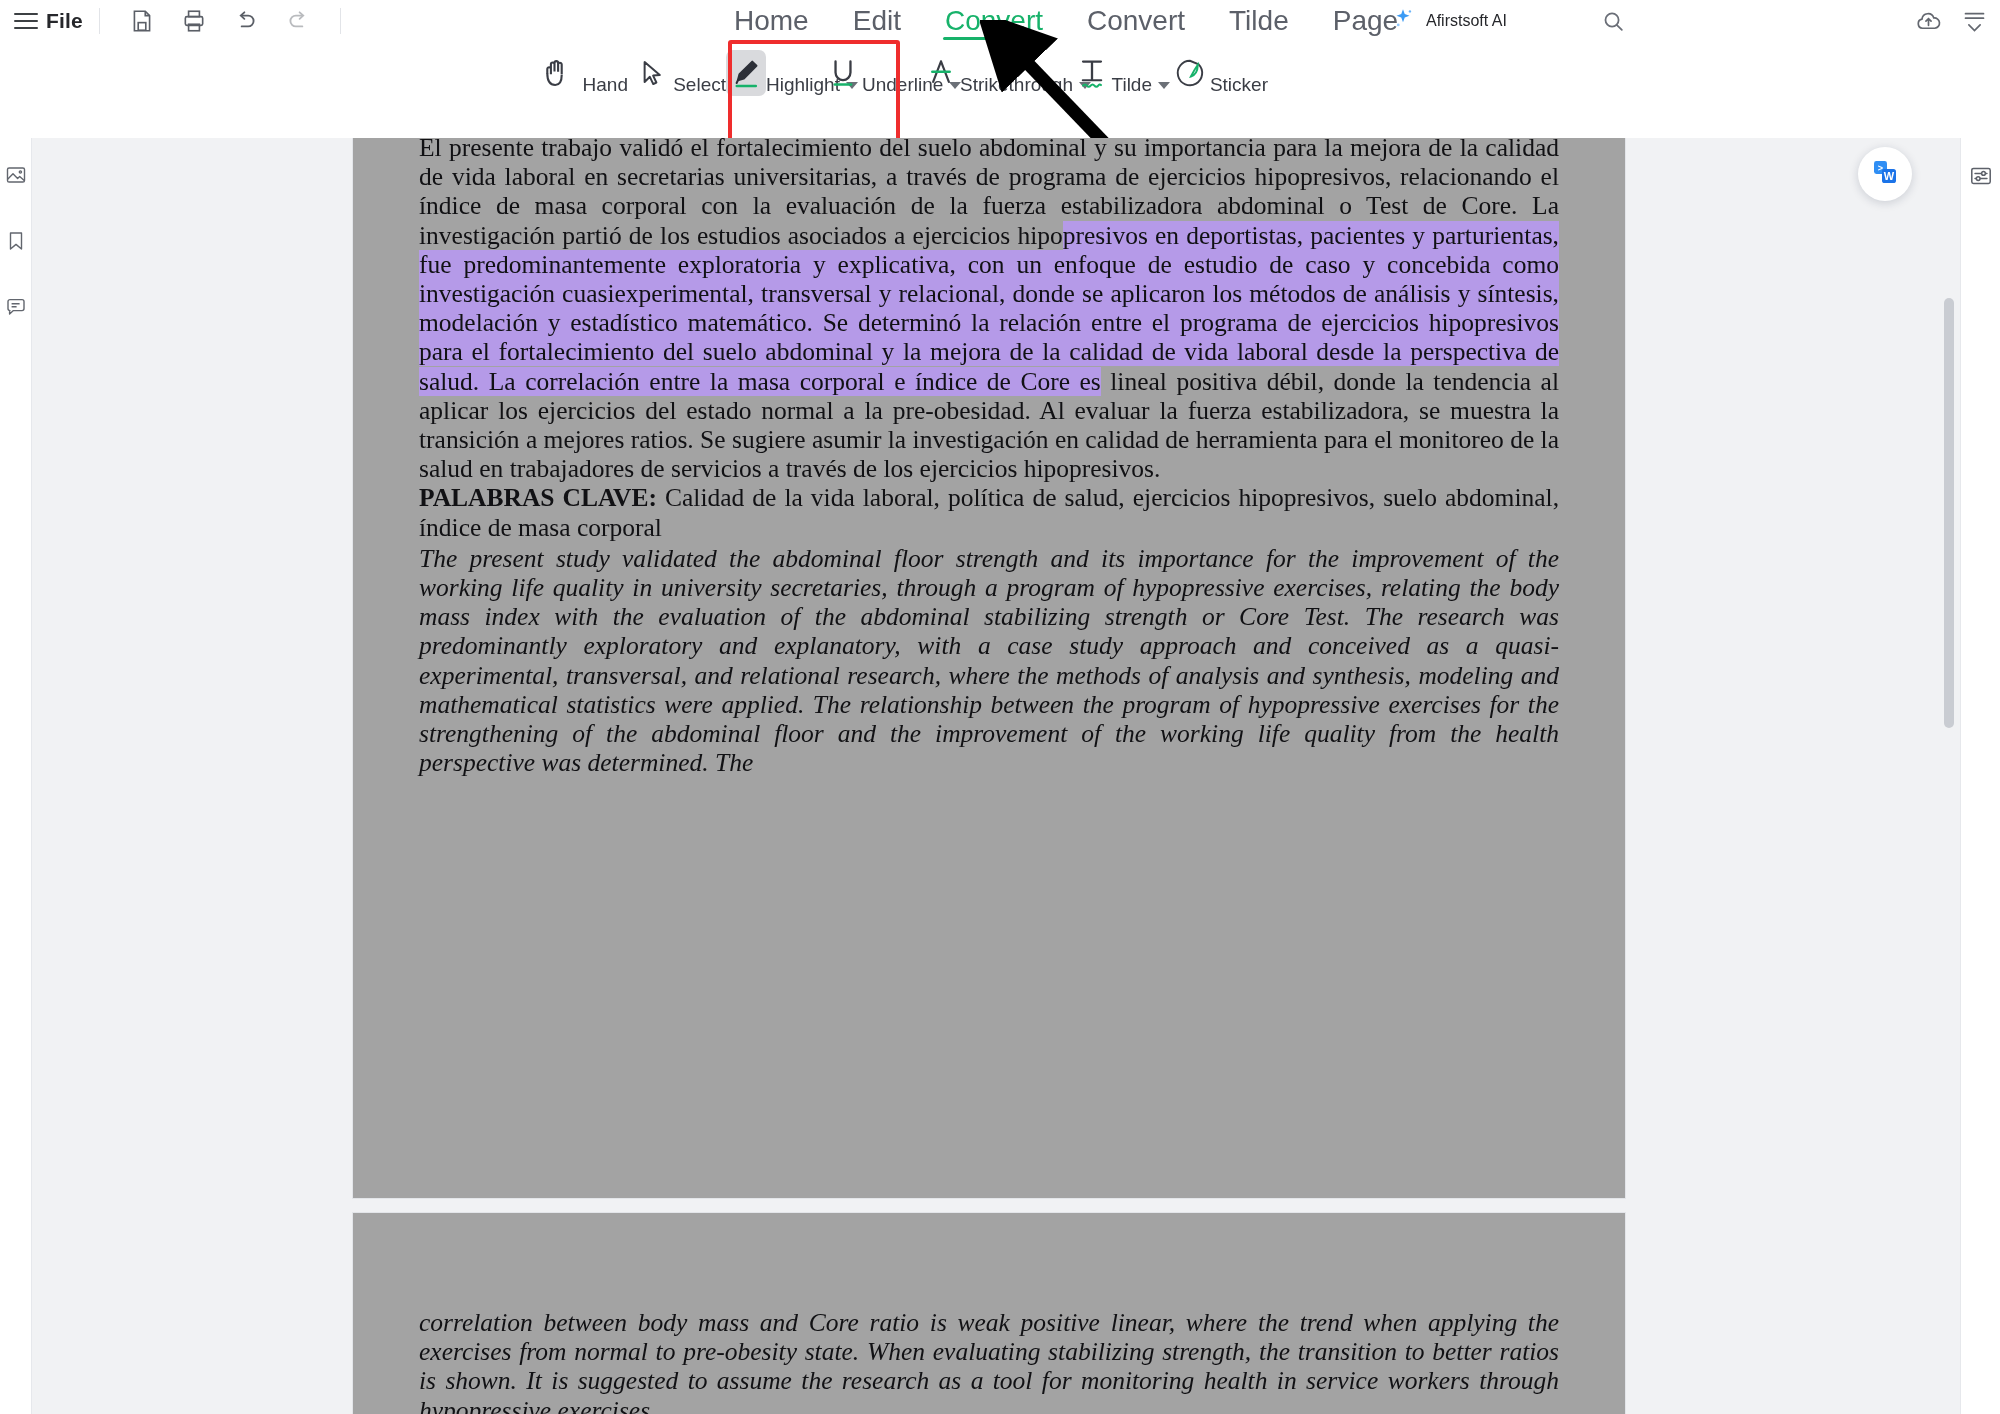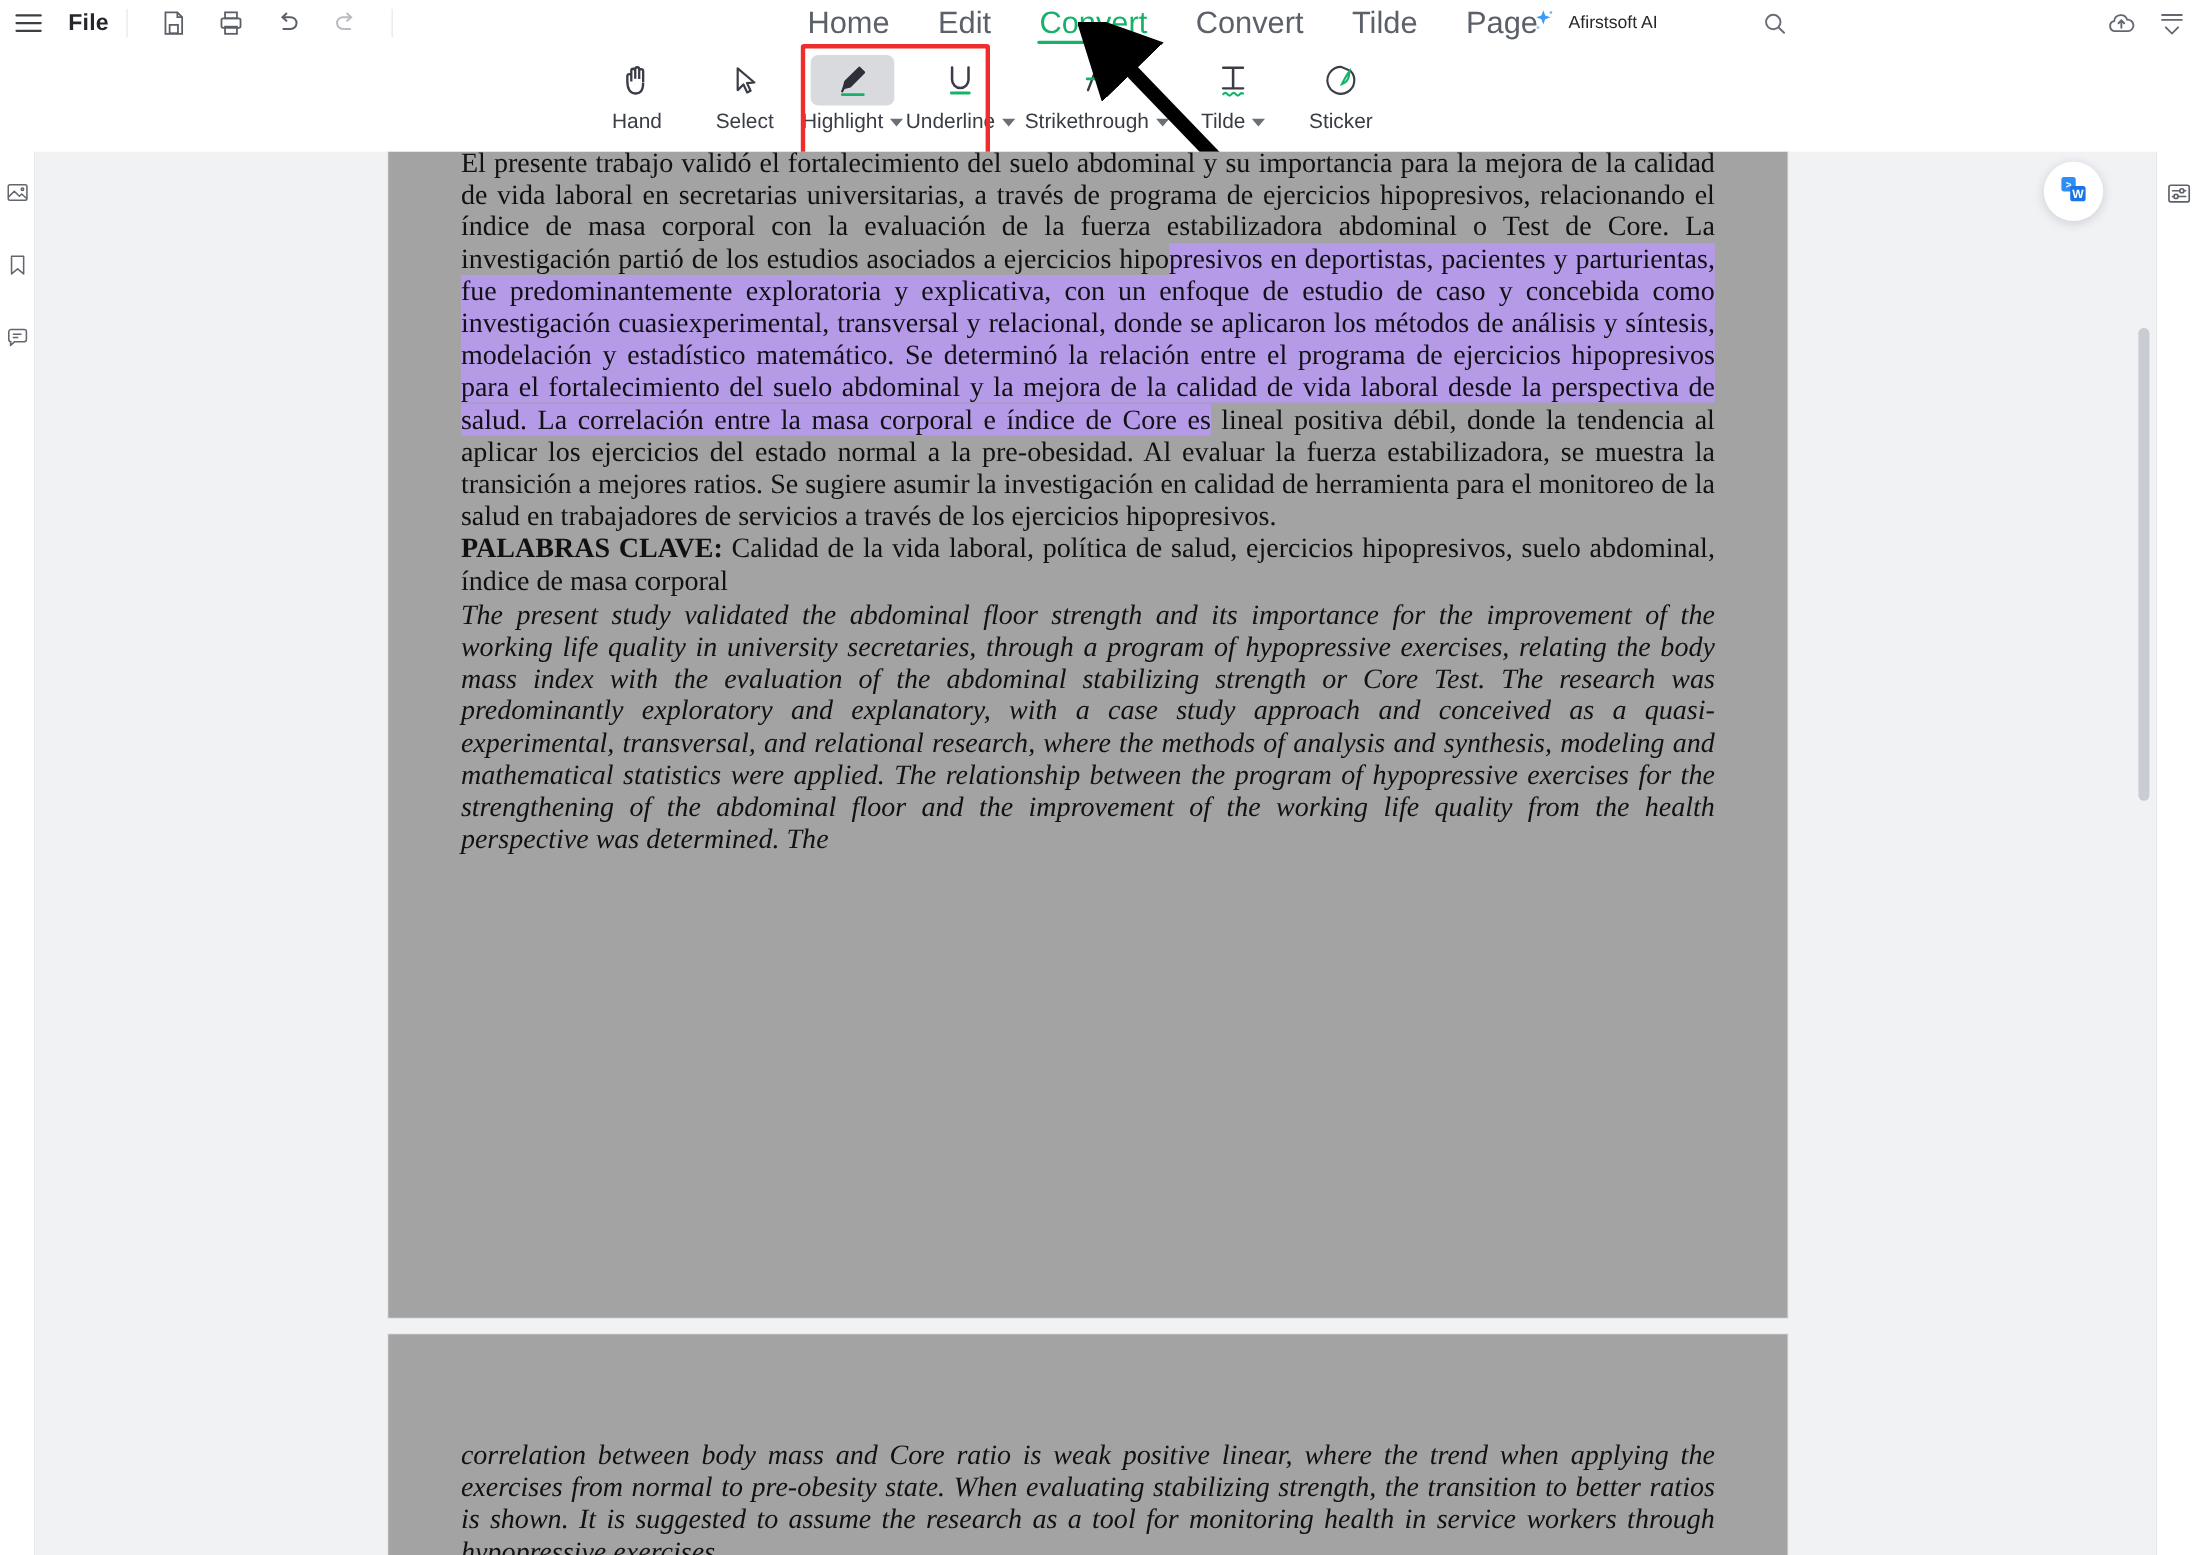--- a/index.html
+++ b/index.html
@@ -12,21 +12,21 @@
   #app { position: relative; width: 2000px; height: 1414px; background: #f1f2f4; }
 
   
   .topbar {
     position: absolute; left: 0; top: 0; width: 2000px; height: 42px;
     background: #ffffff;
     display: flex; align-items: center;
   }
   .hamburger { margin-left: 14px; width: 24px; height: 24px; display:flex; flex-direction:column; justify-content:center; gap:5px; cursor:pointer;}
   .hamburger i { display:block; height:2px; background:#3c4043; border-radius:1px; }
-  .file-label { margin-left: 24px; font-size: 21px; color: #26272b; font-weight: 600; letter-spacing:.2px; }
+  .file-label { margin-left: 8px; font-size: 21px; color: #26272b; font-weight: 600; letter-spacing:.2px; }
   .tb-sep { width:1px; height:26px; background:#e2e4e8; margin:0 16px; }
   .tb-icon { width: 34px; height: 34px; display:flex; align-items:center; justify-content:center; margin:0 9px; cursor:pointer; }
   .tb-icon svg { display:block; }
   .tb-icon.disabled svg { opacity:.42; }
 
   .menu {
     position:absolute; left: 712px; top: 0; height: 42px;
     display:flex; align-items:center; gap: 0px;
   }
   .menu-item {
@@ -46,21 +46,21 @@
   .right-icons .ri { width: 32px; height:32px; display:flex; align-items:center; justify-content:center; cursor:pointer;}
 
   
   .ribbon {
     position:absolute; left:0; top:42px; width:2000px; height:96px;
     background:#ffffff;
     display:flex; align-items:flex-start; justify-content:flex-start;
   }
   .tools { position:absolute; left: 530px; top: 2px; display:flex; align-items:flex-start; gap: 0px; }
   .tool {
-    width: 98px; display:flex; flex-direction:column; align-items:center;
+    width: 98px; display:flex; flex-direction:row; align-items:flex-end;
     cursor:pointer; padding-top: 6px;
   }
   .tool .glyph {
     width: 76px; height: 46px; border-radius: 7px;
     display:flex; align-items:center; justify-content:center;
   }
   .tool.selected .glyph { background: #d9dadd; }
   .tool .tlabel {
     margin-top: 4px; font-size: 19px; color: #3a3d45;
     display:flex; align-items:center; gap: 6px; white-space:nowrap;

